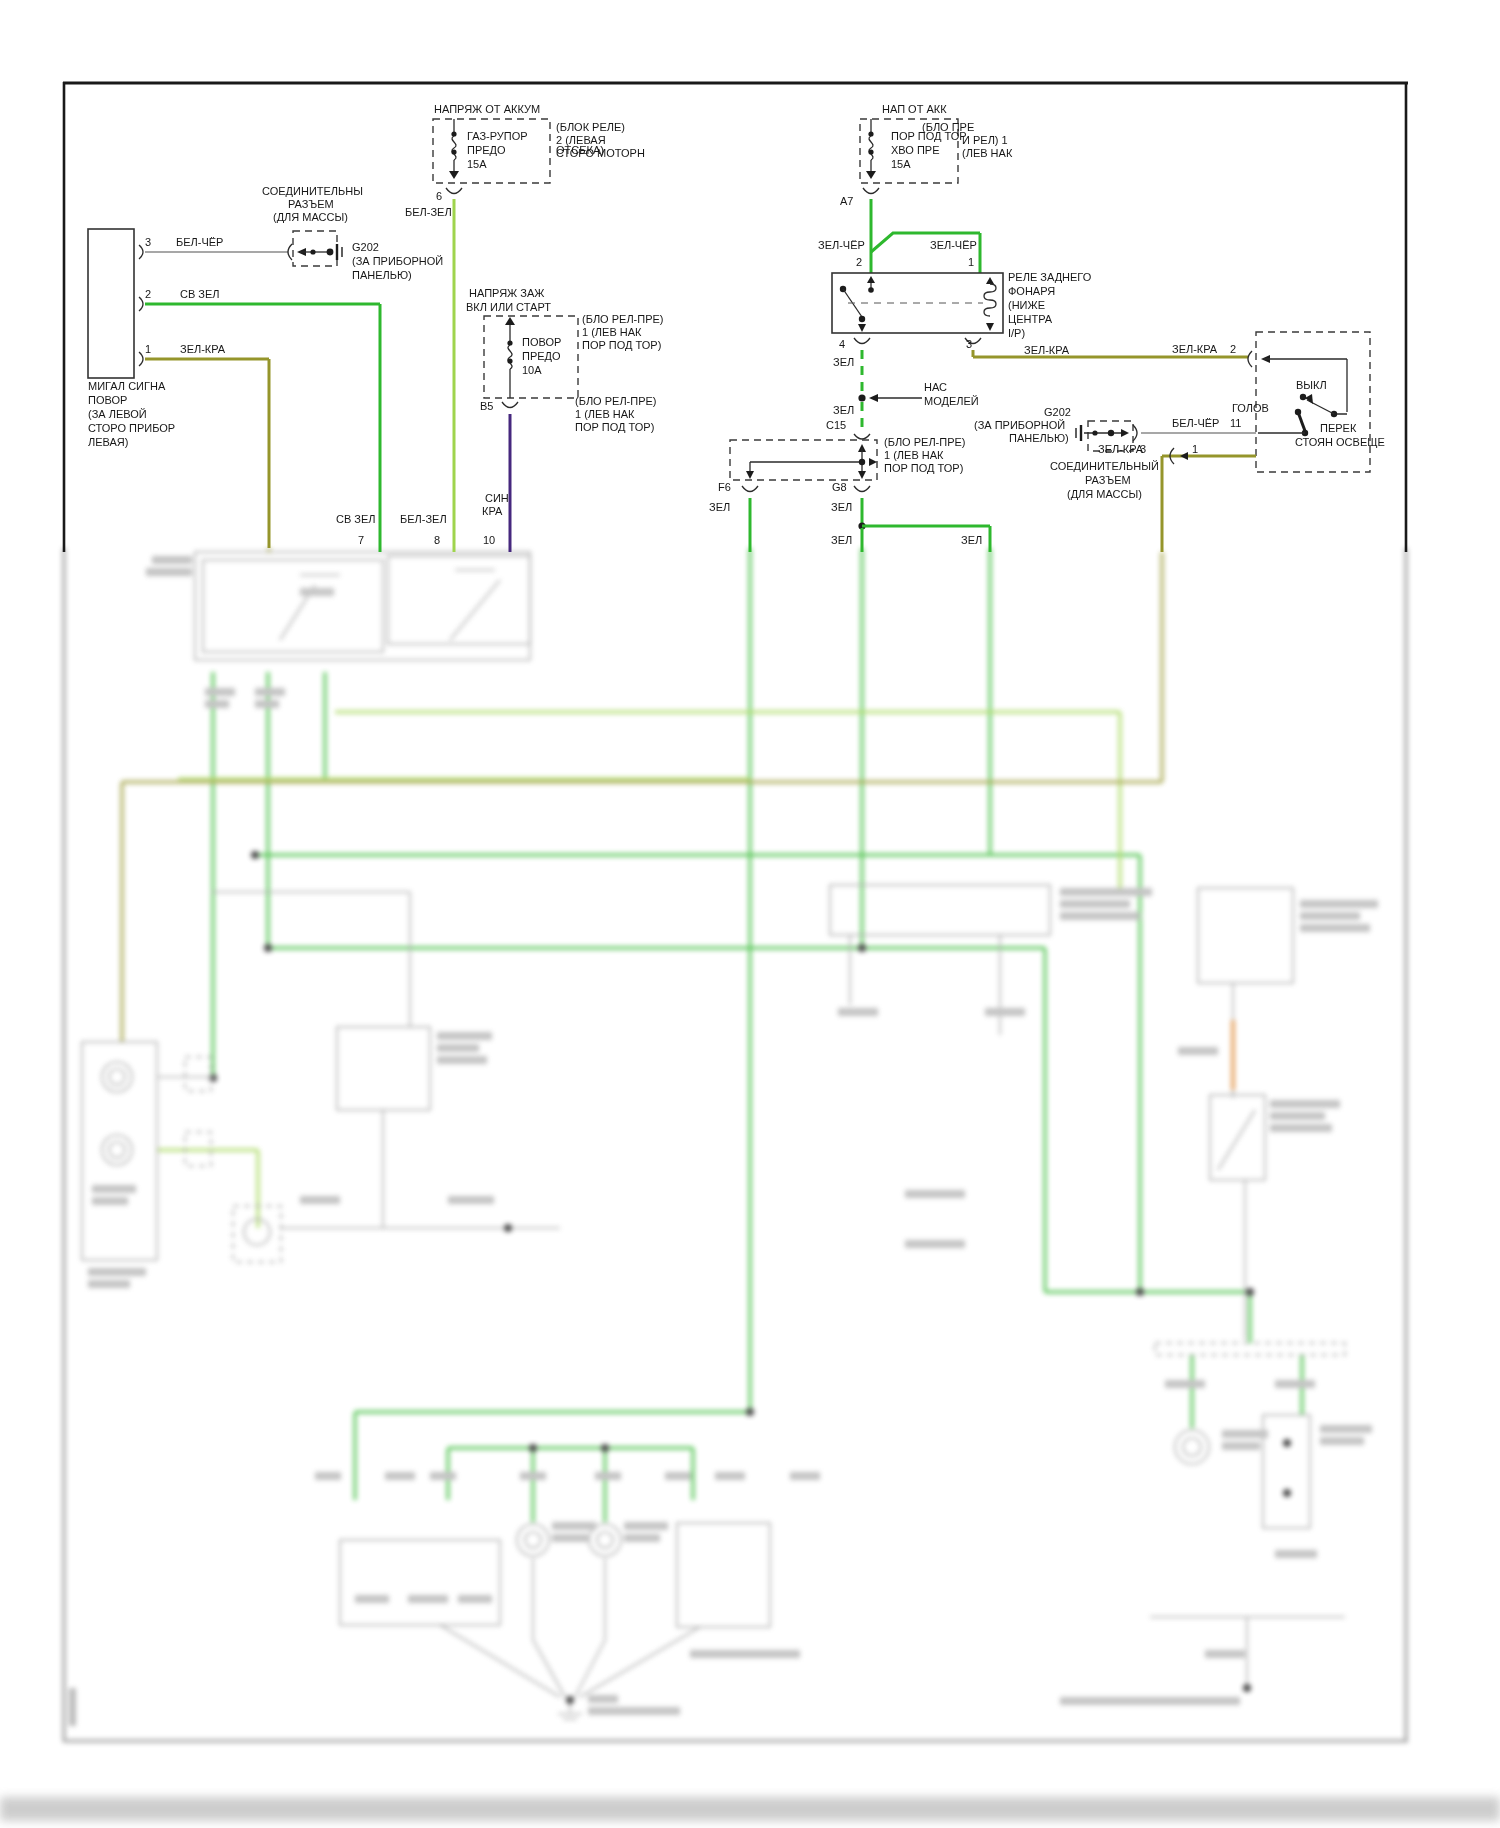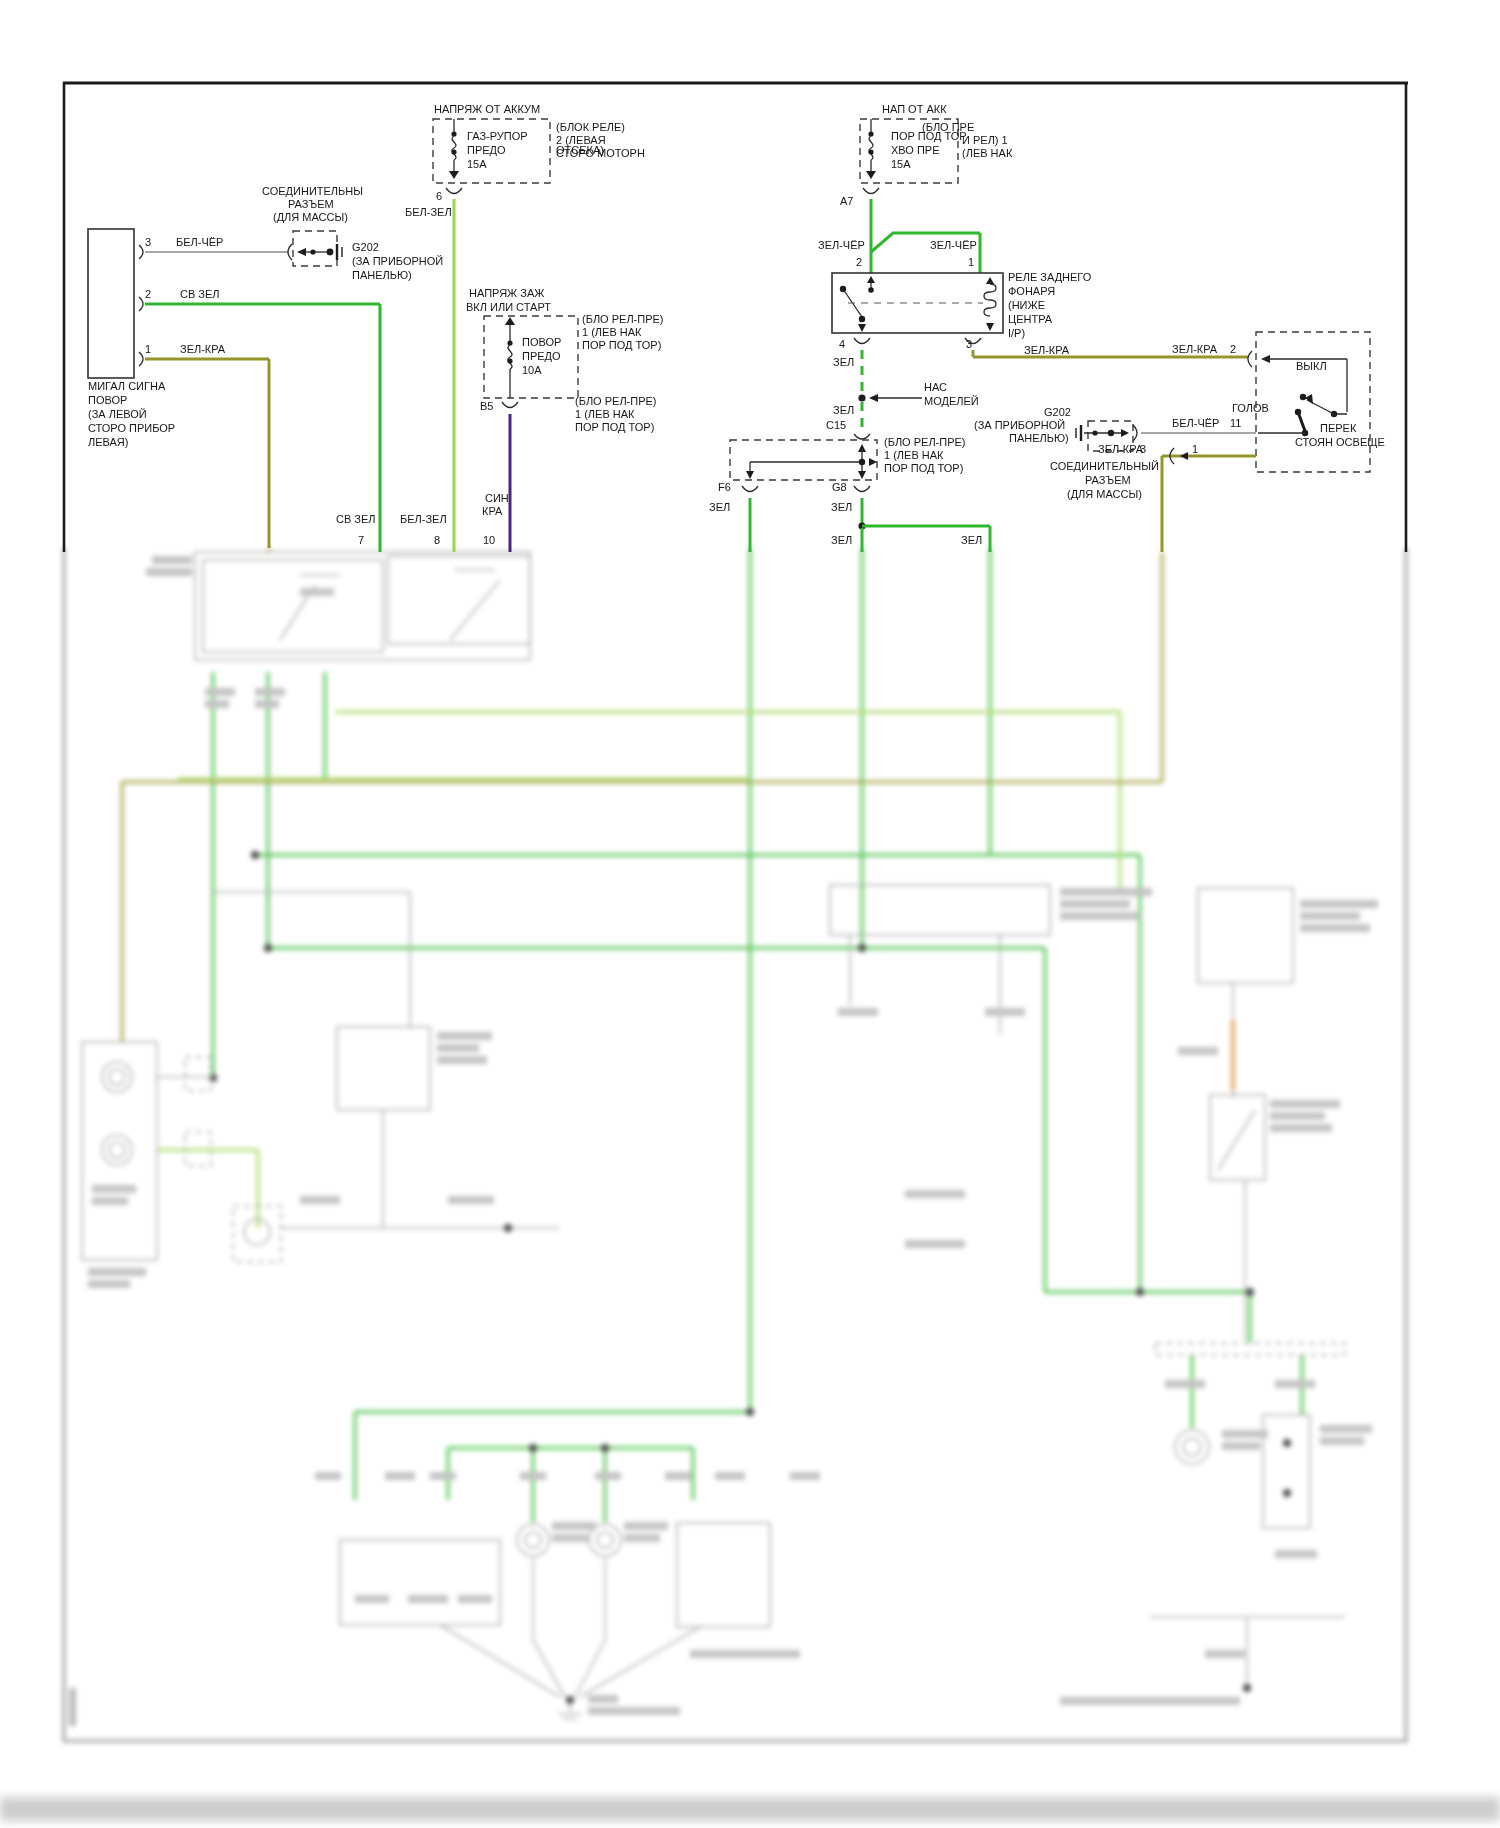--- a/index.html
+++ b/index.html
@@ -420,21 +420,21 @@
   <div class="lbl" style="left:884px;top:462px">ПОР ПОД ТОР)</div>
   <div class="lbl" style="left:718px;top:481px">F6</div>
   <div class="lbl" style="left:832px;top:481px">G8</div>
   <div class="lbl" style="left:709px;top:501px">ЗЕЛ</div>
   <div class="lbl" style="left:831px;top:501px">ЗЕЛ</div>
   <div class="lbl" style="left:831px;top:534px">ЗЕЛ</div>
   <div class="lbl" style="left:961px;top:534px">ЗЕЛ</div>
 
   <div class="lbl" style="left:1172px;top:343px">ЗЕЛ-КРА</div>
   <div class="lbl" style="left:1230px;top:343px">2</div>
-  <div class="lbl" style="left:1296px;top:360px">ВЫКЛ</div>
+  <div class="lbl" style="left:1296px;top:379px">ВЫКЛ</div>
   <div class="lbl" style="left:1232px;top:402px">ГОЛОВ</div>
   <div class="lbl" style="left:1320px;top:422px">ПЕРЕК</div>
   <div class="lbl" style="left:1295px;top:436px">СТОЯН ОСВЕЩЕ</div>
   <div class="lbl" style="left:1172px;top:417px">БЕЛ-ЧЁР</div>
   <div class="lbl" style="left:1230px;top:417px">11</div>
   <div class="lbl" style="left:1098px;top:443px">ЗЕЛ-КРА</div>
   <div class="lbl" style="left:1140px;top:443px">3</div>
   <div class="lbl" style="left:1192px;top:443px">1</div>
 
   <div class="lbl" style="left:1044px;top:406px">G202</div>

